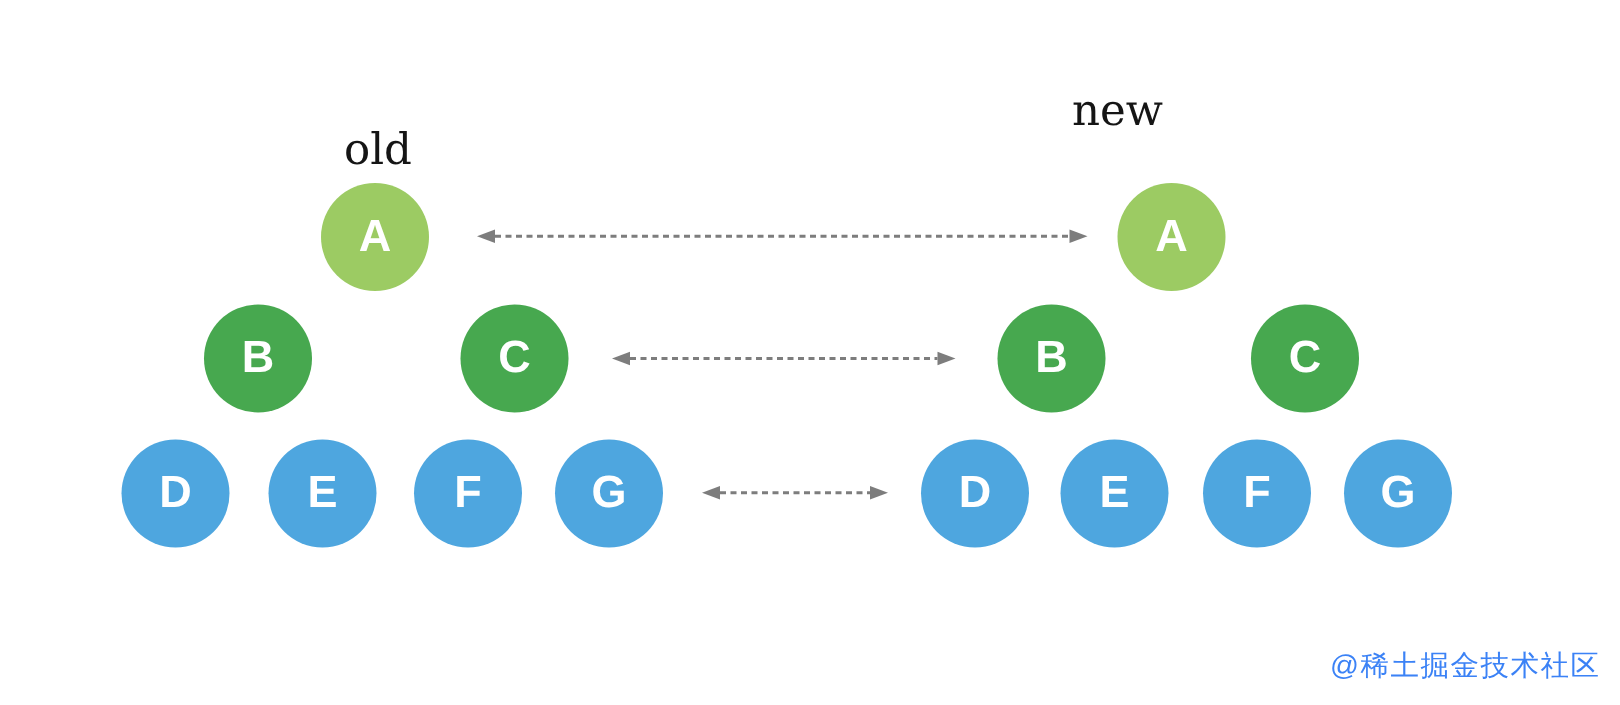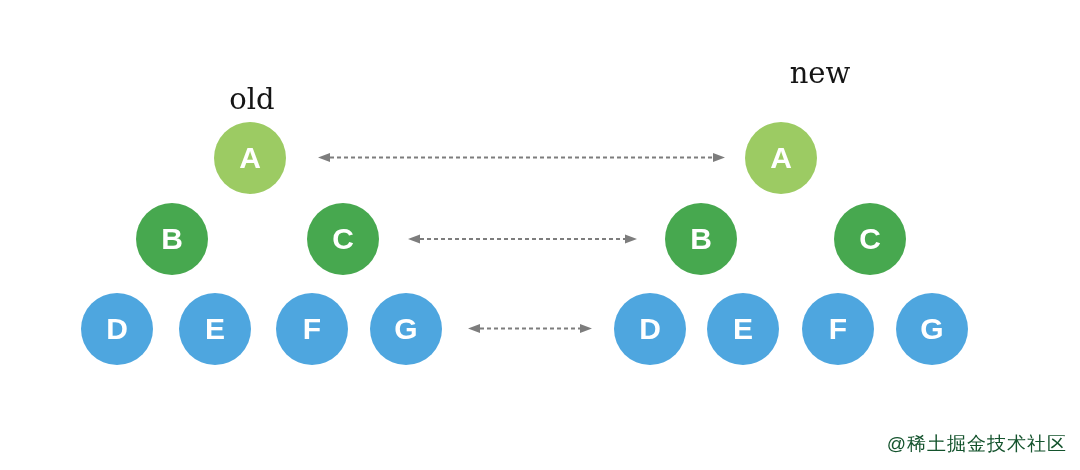--- a/index.html
+++ b/index.html
@@ -14,21 +14,21 @@
   .tree-label {
     position: absolute;
     transform: translateX(-50%);
     font-family: "DejaVu Serif", "Liberation Serif", serif;
     font-size: 29px;
     line-height: 34px;
     color: #151515;
     white-space: nowrap;
   }
   .tree-label.old-pos { left: 252px; top: 54px; }
-  .tree-label.new-pos { left: 820px; top: 56px; }
+  .tree-label.new-pos { left: 745px; top: 56px; }
   .node {
     position: absolute;
     width: 72px;
     height: 72px;
     border-radius: 50%;
     display: flex;
     align-items: center;
     justify-content: center;
     color: #ffffff;
     font-weight: bold;
@@ -112,14 +112,14 @@
       <path class="arrow-head" d="M637,239 l-12,-4.5 l0,9 Z" fill="#7d7d7d"></path>
     </g>
 
     <g>
       <line class="arrow-line" x1="480" y1="328.5" x2="580" y2="328.5" stroke="#7d7d7d"></line>
       <path class="arrow-head" d="M468,328.5 l12,-4.5 l0,9 Z" fill="#7d7d7d"></path>
       <path class="arrow-head" d="M592,328.5 l-12,-4.5 l0,9 Z" fill="#7d7d7d"></path>
     </g>
   </svg>
 
-  <div class="watermark" style="color: #14532d;">@稀土掘金技术社区</div>
+  <div class="watermark" style="color: #3b82f6;">@稀土掘金技术社区</div>
 </div>
 
 </body></html>

